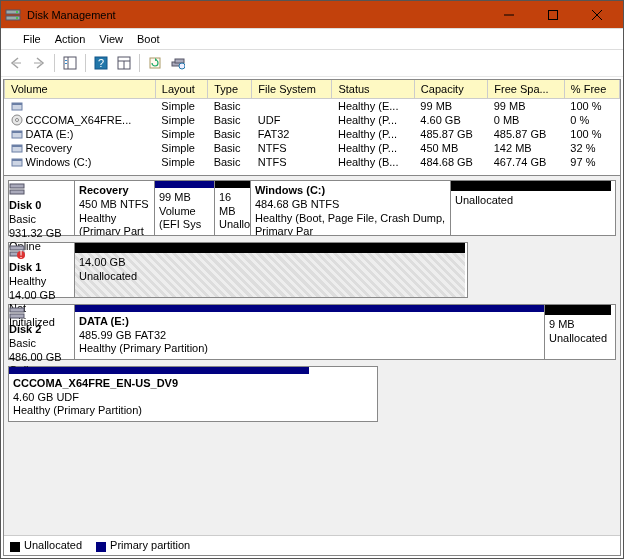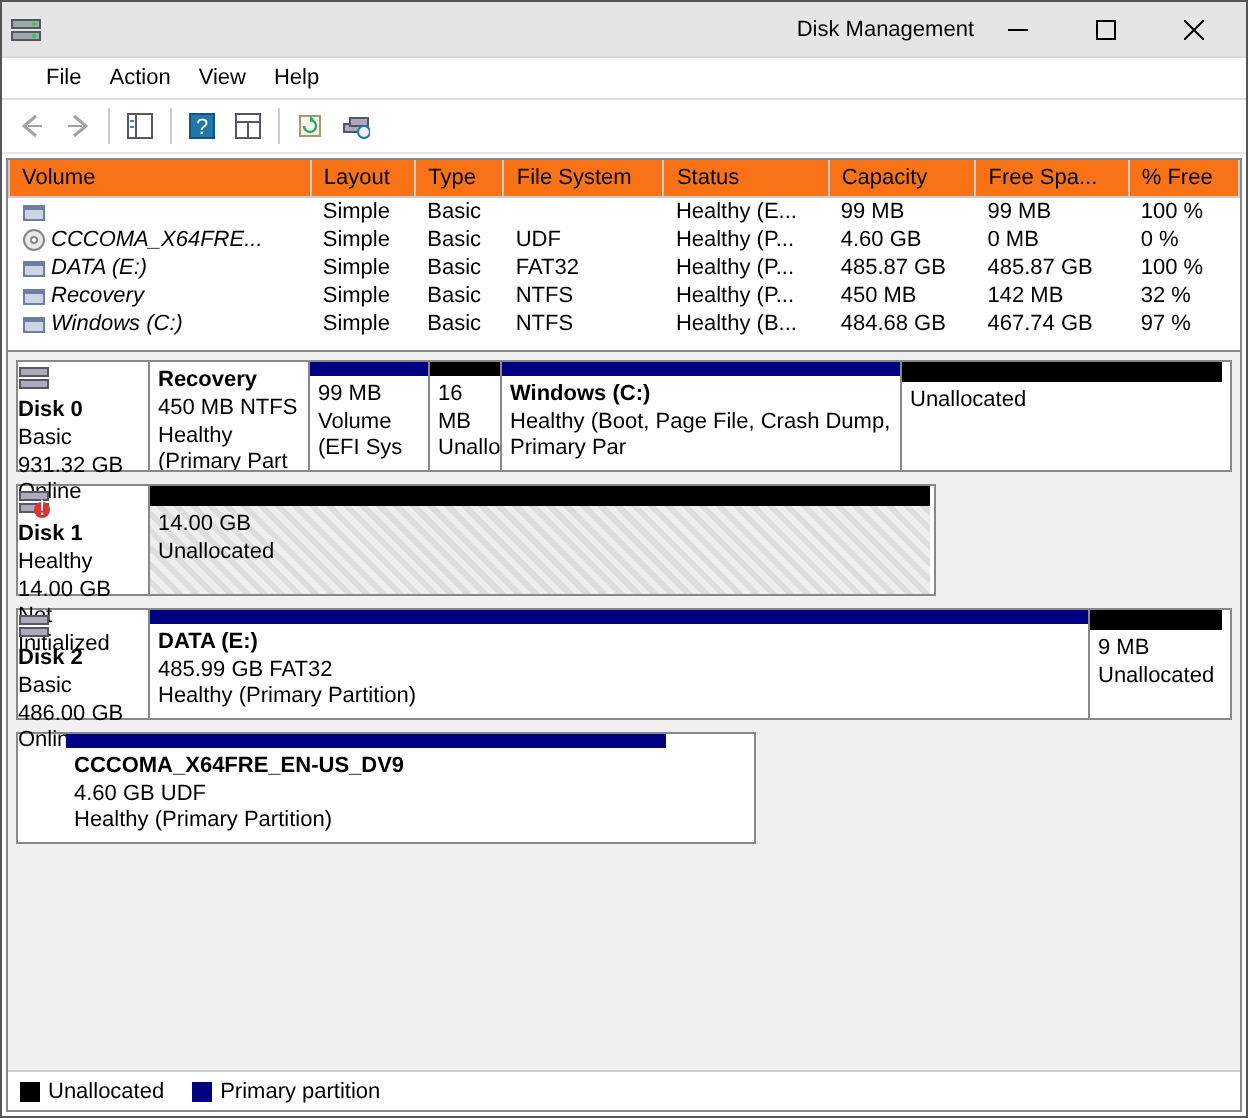--- a/index.html
+++ b/index.html
@@ -1,32 +1,32 @@
 <!DOCTYPE html>
 <html><head>
 <meta charset="utf-8">
 <style>
 * { box-sizing: border-box; margin: 0; padding: 0; font-family: "Segoe UI", Tahoma, sans-serif; font-size: 11px; }
 body { background: #fff; width: 624px; height: 559px; overflow: hidden; border: 1px solid #555; display: flex; flex-direction: column; }
-.titlebar { height: 28px; background: #e5e5e5; display: flex; align-items: center; padding: 0 4px; border-bottom: 1px solid #ddd; text-align: right; }
+.titlebar { height: 28px; background: #c2410c; display: flex; align-items: center; padding: 0 4px; border-bottom: 1px solid #ddd; }
 .titlebar .icon { width: 16px; height: 16px; margin-right: 6px; display: flex; align-items: center; justify-content: center; }
 .titlebar .title { flex: 1; }
 .winbtns { display: flex; }
 .winbtn { width: 44px; height: 26px; display: flex; align-items: center; justify-content: center; cursor: pointer; }
 .menubar { height: 20px; display: flex; align-items: center; padding: 0 16px; gap: 2px; }
 .menubar span { padding: 2px 6px; cursor: pointer; }
 .toolbar { height: 28px; border-top: 1px solid #ddd; border-bottom: 1px solid #e8e8e8; display: flex; align-items: center; padding: 0 4px; gap: 1px; }
 .tbtn { width: 22px; height: 22px; display: flex; align-items: center; justify-content: center; border: 1px solid transparent; }
 .tsep { width: 1px; height: 18px; background: #ccc; margin: 0 3px; }
 .content { flex: 1; display: flex; flex-direction: column; border: 1px solid #888; margin: 2px; overflow: hidden; }
 .volumes { height: 96px; overflow: hidden; border-bottom: 1px solid #888; }
 table { width: 100%; border-collapse: collapse; }
-th { text-align: left; font-weight: normal; background: #f97316; border: 1px solid #ccc; border-top: none; padding: 2px 6px; height: 18px; position: relative; }
+th { text-align: left; font-weight: normal; background: #fef9c3; border: 1px solid #ccc; border-top: none; padding: 2px 6px; height: 18px; position: relative; }
 td { padding: 1px 6px; white-space: nowrap; }
-tr.vol td:first-child { display: flex; align-items: center; gap: 3px; font-style: italic; }
+tr.vol td:first-child { display: flex; align-items: center; gap: 3px; }
 .vicon { width: 12px; height: 12px; display: inline-flex; }
 .disks { flex: 1; overflow: auto; background: #f0f0f0; padding: 4px; }
 .diskrow { display: flex; margin-bottom: 6px; background: #fff; border: 1px solid #888; }
 .diskinfo { width: 66px; padding: 0; border-right: 1px solid #888; display: flex; flex-direction: column; font-size: 10px; line-height: 1.25; }
 .diskinfo .dicon { width: 16px; height: 16px; margin-bottom: 2px; }
 .diskinfo .dname { font-weight: bold; }
 .partitions { flex: 1; display: flex; }
 .part { border-right: 1px solid #888; display: flex; flex-direction: column; overflow: hidden; }
 .part:last-child { border-right: none; }
 .partbar { height: 10px; }
@@ -69,21 +69,21 @@
           <line x1="10" y1="0" x2="0" y2="10" stroke="#000"></line>
         </svg>
       </div>
   </div>
 </div>
 
 <div class="menubar">
   <span>File</span>
   <span>Action</span>
   <span>View</span>
-  <span>Help</span>
+  <span>Boot</span>
 </div>
 
 <div class="toolbar">
   <div class="tbtn" style="opacity:.45">
       <svg width="14" height="14">
         <path d="M9 2 L3 7 L9 12" fill="none" stroke="#333" stroke-width="1.5"></path>
         <path d="M5 7 H12" stroke="#333"></path>
       </svg>
     </div>
   <div class="tbtn" style="opacity:.45">
@@ -275,20 +275,21 @@
             <div class="partbar bar-unalloc"></div>
             <div class="partbody ">
               <div>16 MB</div>
               <div>Unalloca</div>
             </div>
           </div>
           <div class="part" style="flex: 0 0 200px;">
             <div class="partbar bar-primary"></div>
             <div class="partbody ">
               <div class="pname">Windows  (C:)</div>
+              <div>484.68 GB NTFS</div>
               <div>Healthy (Boot, Page File, Crash Dump, Primary Par</div>
             </div>
           </div>
           <div class="part" style="flex: 0 0 160px;">
             <div class="partbar bar-unalloc"></div>
             <div class="partbody ">
               <div>Unallocated</div>
             </div>
           </div>
         </div>
@@ -344,21 +345,21 @@
             <div class="partbar bar-unalloc"></div>
             <div class="partbody ">
               <div>9 MB</div>
               <div>Unallocated</div>
             </div>
           </div>
         </div>
       </div>
       <div class="diskrow" style="height: 56px; width: 370px;">
         <div class="partitions">
-          <div class="part" style="width: 300px; margin-left: 24px;">
+          <div class="part" style="width: 300px;">
             <div class="partbar bar-primary"></div>
             <div class="partbody ">
               <div class="pname">CCCOMA_X64FRE_EN-US_DV9</div>
               <div>4.60 GB UDF</div>
               <div>Healthy (Primary Partition)</div>
             </div>
           </div>
         </div>
       </div>
     </div>

